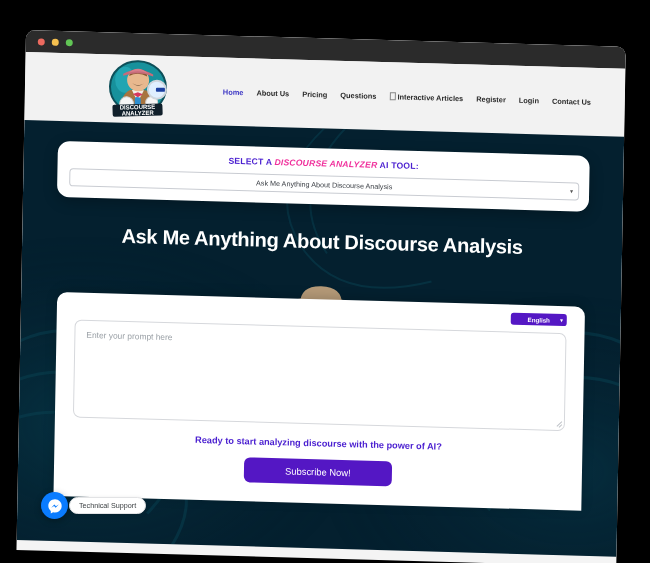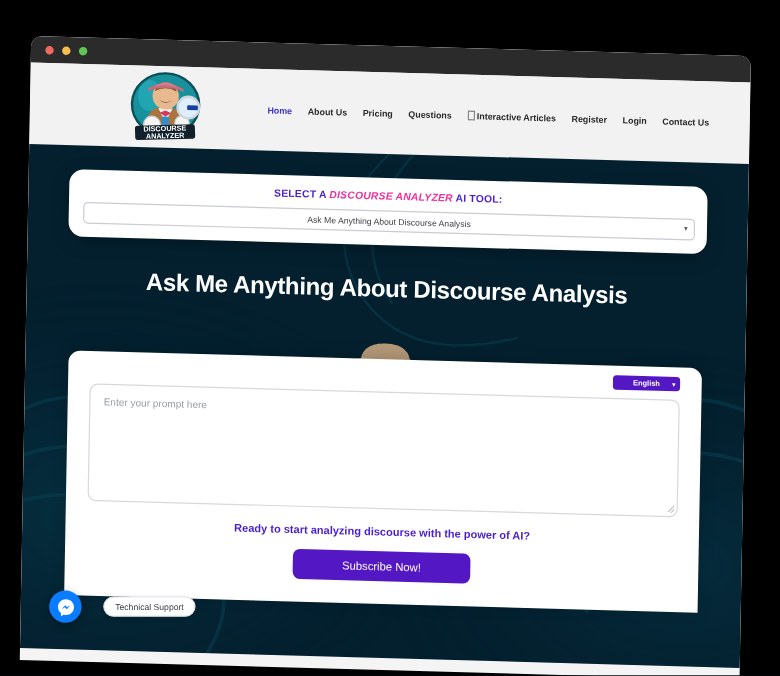--- a/index.html
+++ b/index.html
@@ -111,21 +111,21 @@
     line-height:1.45;
   }
   .cta-btn{
     display:block;margin:9px auto 0 auto;width:148px;height:25px;background:#5417c4;
     border-radius:6px;color:#fff;font-size:9.4px;border:none;cursor:pointer;
     font-family:"Liberation Sans",sans-serif;
   }
 
   
   .chat-widget{
-    position:absolute;left:41px;top:492px;display:flex;align-items:center;gap:18px;z-index:30;
+    position:absolute;left:41px;top:492px;display:flex;align-items:center;gap:1px;z-index:30;
   }
   .chat-bubble{
     width:27px;height:27px;border-radius:50%;background:#0a7cff;
     display:flex;align-items:center;justify-content:center;
     box-shadow:0 2px 7px rgba(0,0,0,.3);
   }
   .chat-label{
     background:#fff;border:1px solid #e2e3e5;border-radius:11px;padding:3px 9px;
     font-size:7.2px;color:#3c4043;box-shadow:0 1px 4px rgba(0,0,0,.12);white-space:nowrap;
   }

